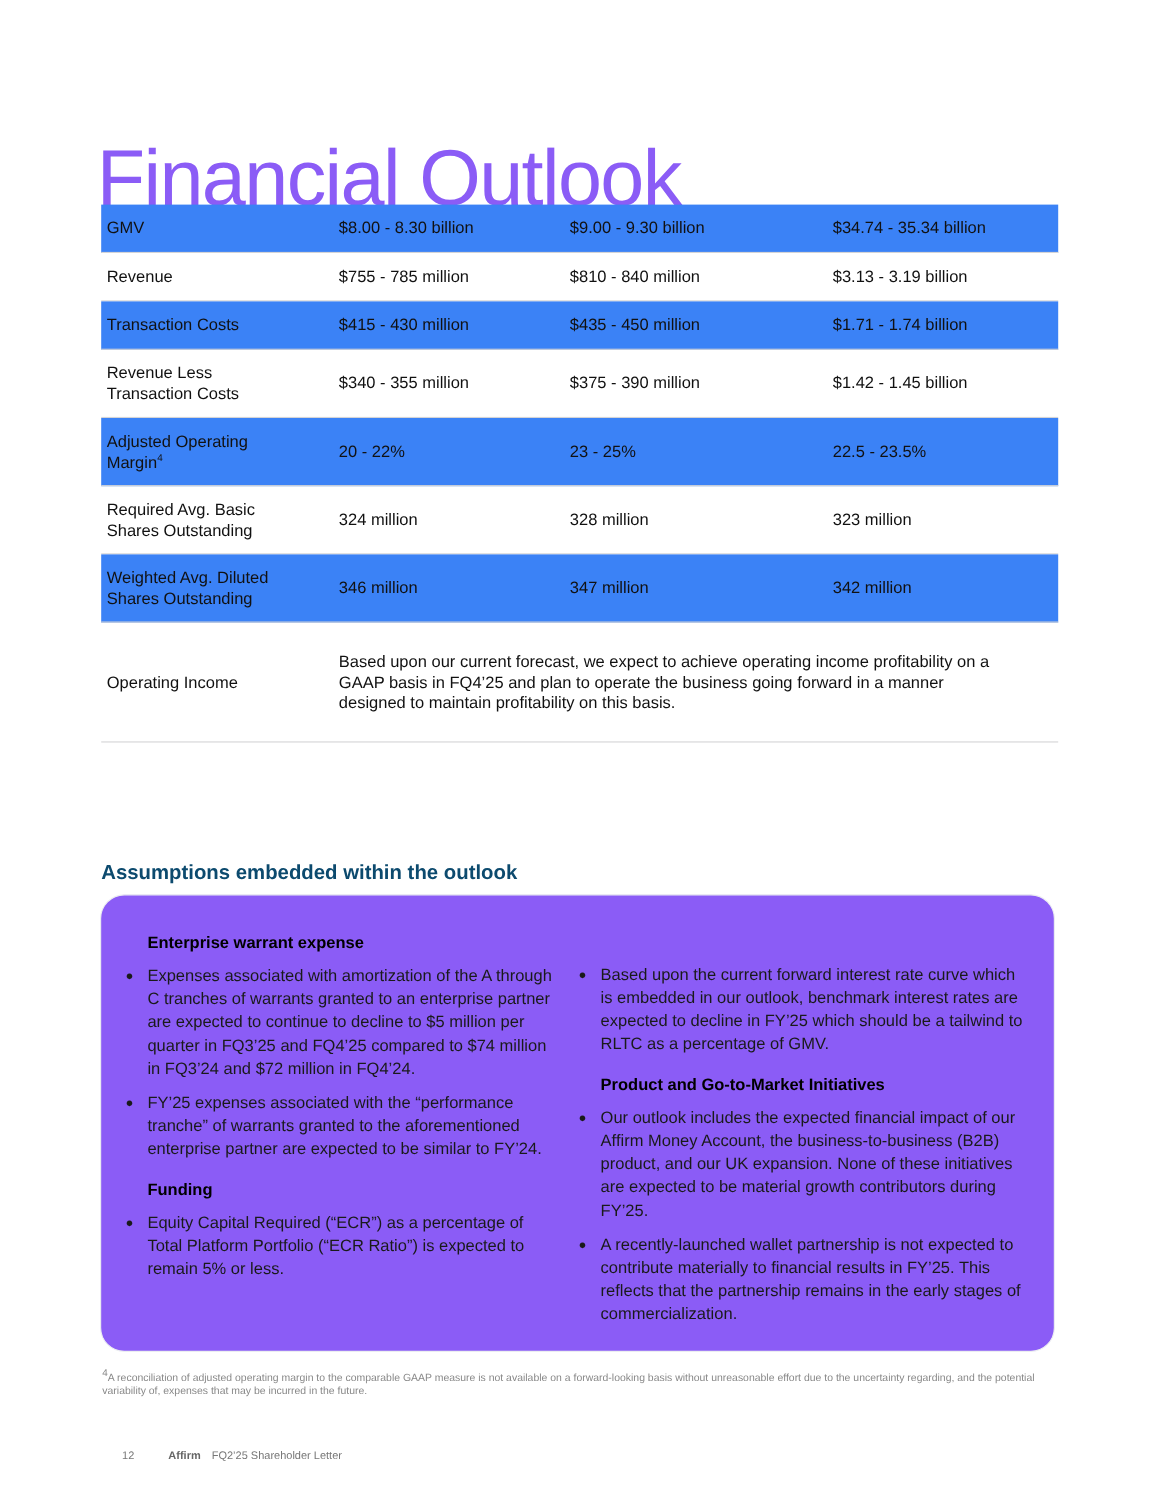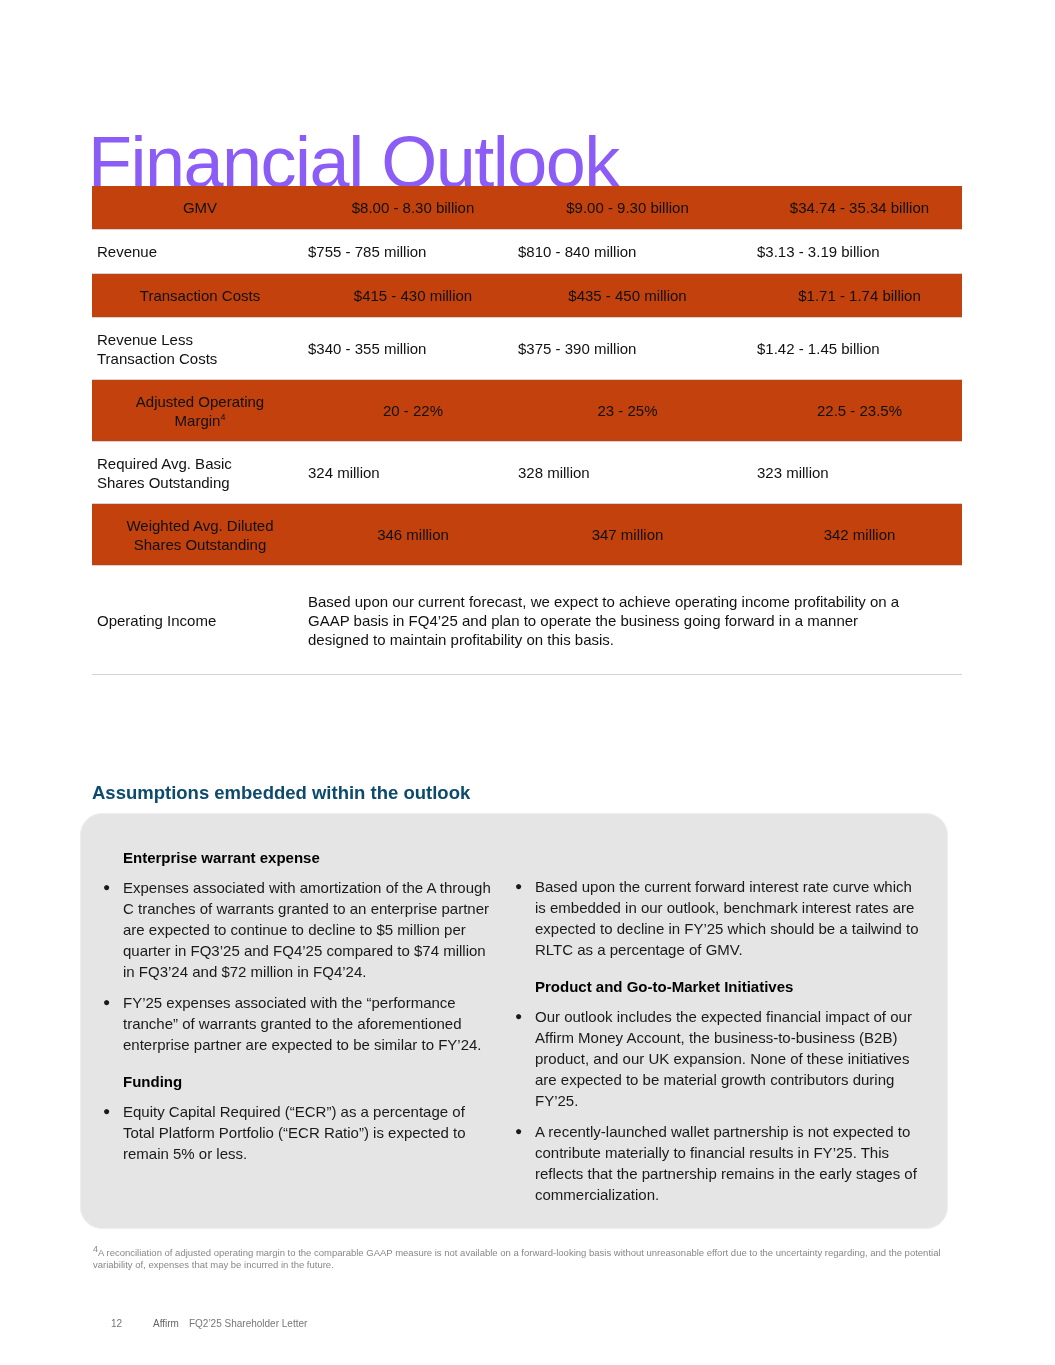--- a/index.html
+++ b/index.html
@@ -21,57 +21,57 @@
   .c0 { width: 211px; padding-left: 5px; box-sizing: border-box; }
   .c1 { width: 215px; box-sizing: border-box; }
   .c2 { width: 219px; padding-left: 0; box-sizing: border-box; }
   .c3 { width: 225px; padding-left: 20px; box-sizing: border-box; }
   .th.c1 { padding-left: 5px; }
   .th.c2 { padding-left: 0; }
   .th.highlight {
     background: #000; color: #fff; border-radius: 14px 14px 0 0;
   }
   .tr { display: flex; align-items: center; border-bottom: 1.5px solid #d4d4d6; font-size: 15px; line-height: 19px; }
-  .tr.shaded { background: #c2410c; text-align: center; }
+  .tr.shaded { background: #3b82f6; }
   .tr .td { box-sizing: border-box; }
   .tr .td.c1 { padding-left: 5px; }
   .tr .td.c2 { padding-left: 0; }
   .tr.h1 { height: 43px; }
   .tr.h2 { height: 61px; }
   .tr.h3 { height: 108px; }
   .td.desc { width: 659px; padding-left: 5px; padding-right: 40px; }
   sup { font-size: 9px; vertical-align: super; line-height: 0; }
 
   .assumptions-heading {
     position: absolute; left: 92px; top: 767px;
     font-size: 18.5px; font-weight: 700; color: #0c4a6e;
   }
   .assumptions-box {
-    position: absolute; left: 80px; top: 813px; width: 868px; height: 416px;
-    background: #e5e5e5; border: 1px solid #eceef1; border-radius: 22px;
+    position: absolute; left: 91px; top: 813px; width: 868px; height: 416px;
+    background: #8b5cf6; border: 1px solid #eceef1; border-radius: 22px;
     box-sizing: border-box;
   }
   .col { position: absolute; top: 0; font-size: 15px; line-height: 21px; color: #1a1a1a; }
   .col-left { left: 22px; width: 390px; top: 33px; }
   .col-right { left: 434px; width: 410px; top: 62px; }
   .sub-heading { font-weight: 700; margin: 0 0 9px 20px; color: #000; }
   .bullet { display: flex; margin-bottom: 10px; }
   .bullet-dot { width: 20px; flex: 0 0 20px; font-size: 12px; line-height: 21px; }
   .bullet-text { flex: 1; }
   .gap { height: 6px; }
 
   .footnote {
     position: absolute; left: 93px; top: 1247px; width: 870px;
     font-size: 9.5px; line-height: 12px; color: #888;
   }
   .page-footer {
     position: absolute; left: 111px; top: 1318px; font-size: 10px; color: #777; display: flex;
   }
   .page-num { width: 42px; }
-  .brand { font-weight: 400; margin-right: 10px; color: #666; }
+  .brand { font-weight: 700; margin-right: 10px; color: #666; }
 </style>
 </head>
 <body>
 
 <h1 class="page-title">Financial Outlook</h1>
 
 <div class="outlook-table">
 
   <div class="tr h1 shaded">
     <div class="td c0">GMV</div>

